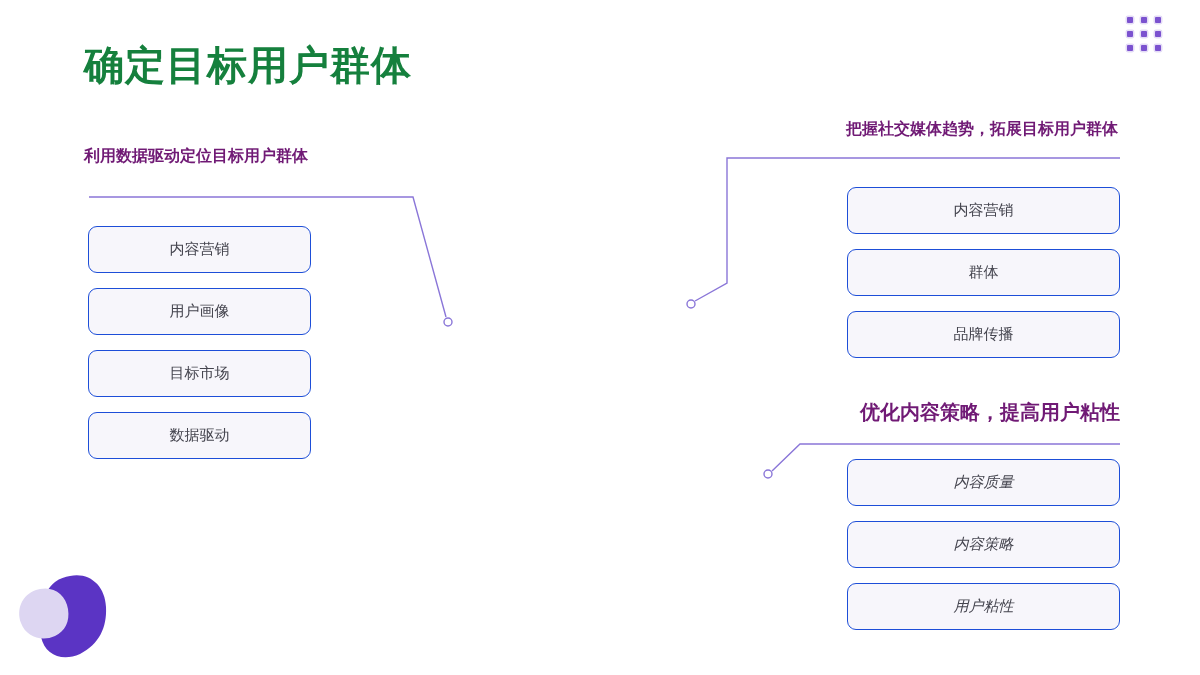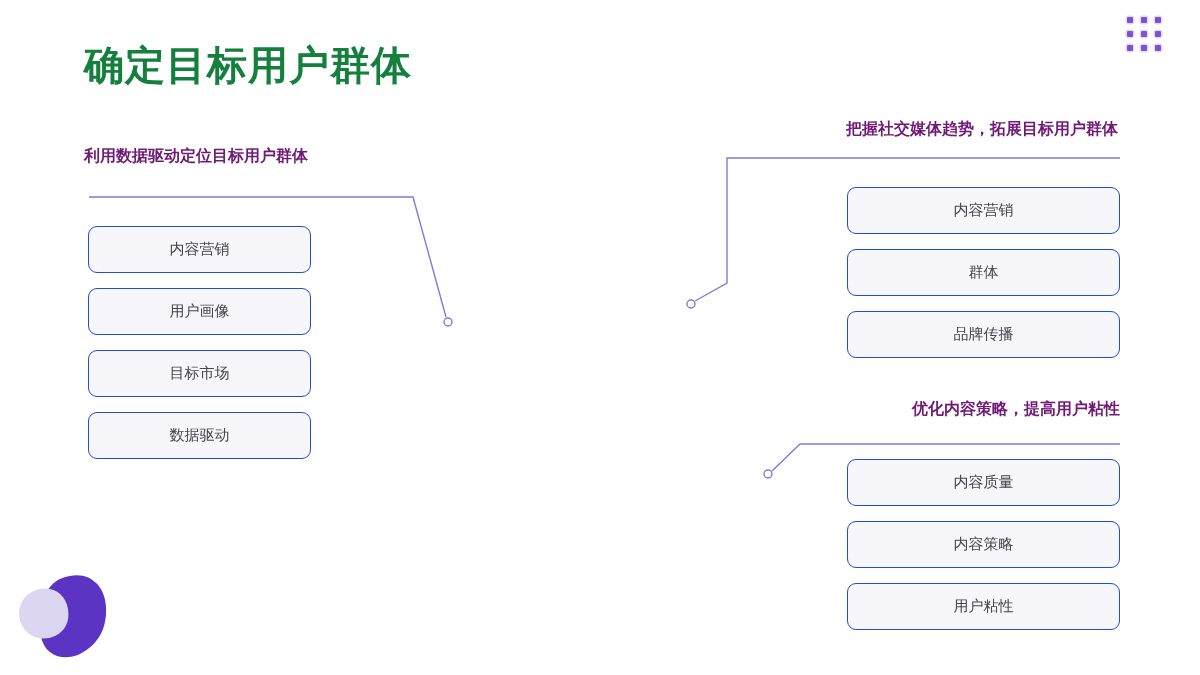--- a/index.html
+++ b/index.html
@@ -10,28 +10,28 @@
   .slide { position:relative; width:1200px; height:675px; background:#ffffff; }
 
   .title {
     position:absolute; left:38px; top:38px;
     font-size:40px; font-weight:900; color:#15803d; letter-spacing:1px;margin-left:46px;
   }
 
   .sec-heading { position:absolute; font-weight:700; color:#701a75; white-space:nowrap; }
   .heading-left   { left:84px;  top:146px; font-size:16px; }
   .heading-rtop   { top:119px;  right:82px; font-size:16px; }
-  .heading-rbot   { top:399px;  right:80px; font-size:16px; }
+  .heading-rbot   { top:399px;  right:80px; font-size:20px; }
 
   .connectors { position:absolute; left:0; top:0; width:1200px; height:675px; pointer-events:none; }
 
   .box-group { position:absolute; }
   .group-left  { left:88px;  top:226px; width:223px; }
   .group-rtop  { left:847px; top:187px; width:273px; }
-  .group-rbot  { left:847px; top:459px; width:273px; }
+  .group-rbot  { left:847px; top:459px; width:273px;font-style:italic; }
 
   .box {
     box-sizing:border-box; width:100%; height:47px; margin-bottom:15px;
     background:#f7f6fb; border:1px solid #1d4ed8; border-radius:9px;
     display:flex; align-items:center; justify-content:center;
     font-size:15px; color:#45454f;
   }
   .box:last-child { margin-bottom:0; }
 
   .dots-grid {

